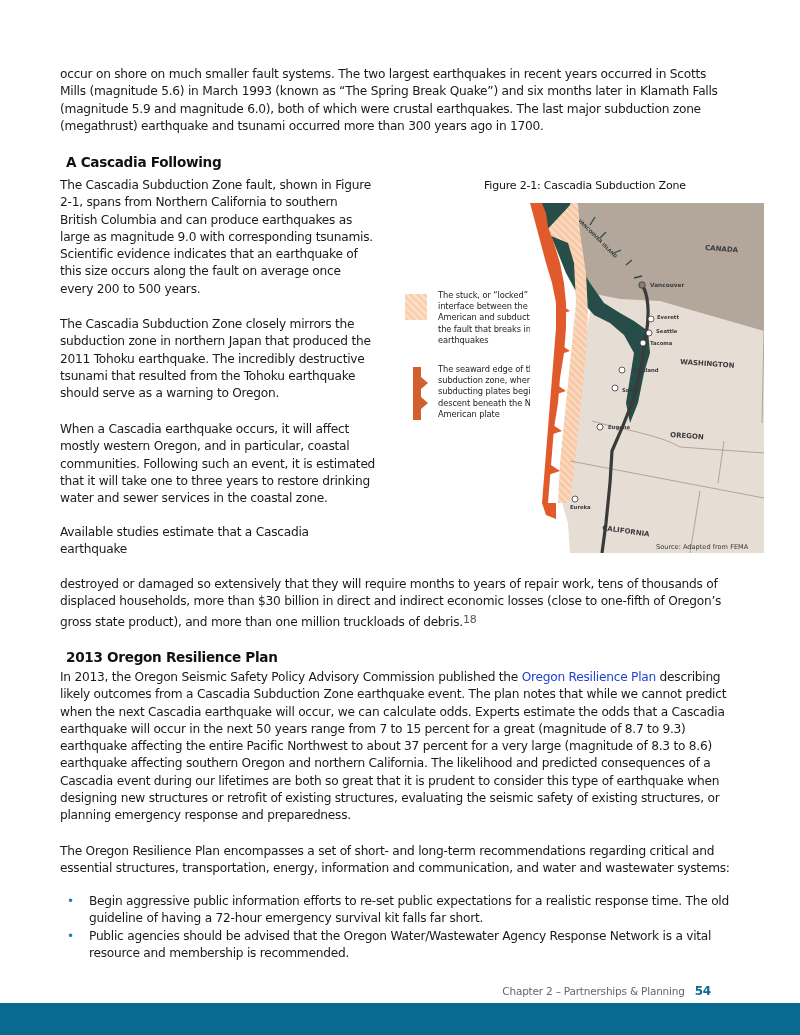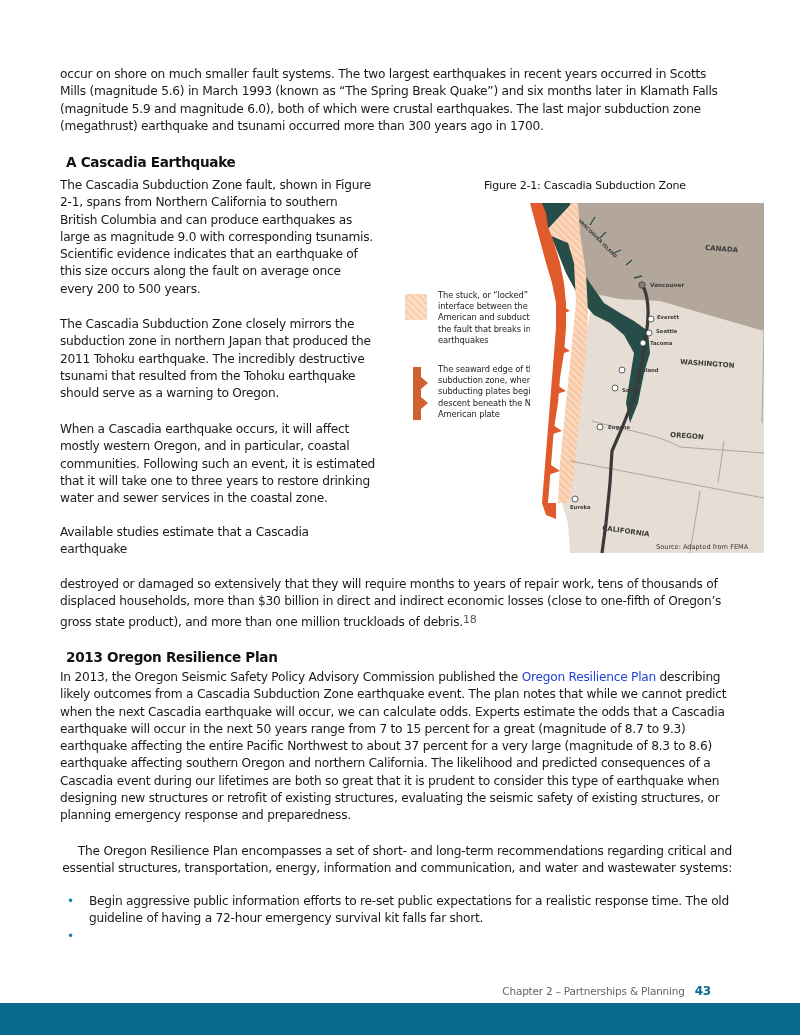--- a/index.html
+++ b/index.html
@@ -20,21 +20,21 @@
   .footer-right { position:absolute; right:89px; top:984px; font-size:10.5px; color:#666; letter-spacing:-0.2px; }
   .page-num { color:#0a6a8f; font-weight:bold; font-size:12px; margin-left:10px; }
   .band { position:absolute; left:0; top:1003px; width:800px; height:32px; background:#086a8e; }
   svg text { font-family:"DejaVu Sans", sans-serif; }
 </style>
 </head>
 <body>
 
 <p class="p full" style="top:66px;">occur on shore on much smaller fault systems. The two largest earthquakes in recent years occurred in Scotts Mills (magnitude 5.6) in March 1993 (known as “The Spring Break Quake”) and six months later in Klamath Falls (magnitude 5.9 and magnitude 6.0), both of which were crustal earthquakes. The last major subduction zone (megathrust) earthquake and tsunami occurred more than 300 years ago in 1700.</p>
 
-<h2 style="top:154px;">A Cascadia Earthquake</h2>
+<h2 style="top:154px;">A Cascadia Following</h2>
 <p class="p narrow" style="top:177px;">The Cascadia Subduction Zone fault, shown in Figure 2-1, spans from Northern California to southern British Columbia and can produce earthquakes as large as magnitude 9.0 with corresponding tsunamis. Scientific evidence indicates that an earthquake of this size occurs along the fault on average once every 200 to 500 years.</p>
 <p class="p narrow" style="top:316px;">The Cascadia Subduction Zone closely mirrors the subduction zone in northern Japan that produced the 2011 Tohoku earthquake. The incredibly destructive tsunami that resulted from the Tohoku earthquake should serve as a warning to Oregon.</p>
 <p class="p narrow" style="top:421px;">When a Cascadia earthquake occurs, it will affect mostly western Oregon, and in particular, coastal communities. Following such an event, it is estimated that it will take one to three years to restore drinking water and sewer services in the coastal zone.</p>
 
 <div class="p narrow" style="top:524px;">
   <div>Available studies estimate that a Cascadia earthquake</div>
 </div>
 <p class="p full" style="top:576px;"><span>destroyed or damaged so extensively that they will require months to years of repair work, tens of thousands of displaced households, more than $30 billion in direct and indirect economic losses (close to one-fifth of Oregon’s gross state product), and more than one million truckloads of debris.</span><sup>18</sup></p>
 
 <div class="fig-title">Figure 2-1:  Cascadia Subduction Zone</div>
@@ -119,22 +119,22 @@
     <text x="92" y="189" font-size="5.3">Salem</text>
     <text x="78" y="226" font-size="5.3">Eugene</text>
     <text x="40" y="306" font-size="5.3">Eureka</text>
   </g>
   <text x="126" y="346" font-size="6.6" fill="#333">Source:  Adapted from FEMA</text>
 </svg>
 
 <h2 style="top:649px;">2013 Oregon Resilience Plan</h2>
 <p class="p full" style="top:669px;"><span>In 2013, the Oregon Seismic Safety Policy Advisory Commission published the </span><span class="link">Oregon Resilience Plan</span><span> describing likely outcomes from a Cascadia Subduction Zone earthquake event. The plan notes that while we cannot predict when the next Cascadia earthquake will occur, we can calculate odds. Experts estimate the odds that a Cascadia earthquake will occur in the next 50 years range from 7 to 15 percent for a great (magnitude of 8.7 to 9.3) earthquake affecting the entire Pacific Northwest to about 37 percent for a very large (magnitude of 8.3 to 8.6) earthquake affecting southern Oregon and northern California. The likelihood and predicted consequences of a Cascadia event during our lifetimes are both so great that it is prudent to consider this type of earthquake when designing new structures or retrofit of existing structures, evaluating the seismic safety of existing structures, or planning emergency response and preparedness.</span></p>
 
-<p class="p full" style="top:843px;text-align:right;">The Oregon Resilience Plan encompasses a set of short- and long-term recommendations regarding critical and essential structures, transportation, energy, information and communication, and water and wastewater systems:</p>
+<p class="p full" style="top:843px;">The Oregon Resilience Plan encompasses a set of short- and long-term recommendations regarding critical and essential structures, transportation, energy, information and communication, and water and wastewater systems:</p>
 
 <ul class="bul">
   <li><span class="dot">•</span><span>Begin aggressive public information efforts to re-set public expectations for a realistic response time. The old guideline of having a 72-hour emergency survival kit falls far short.</span></li>
-  <li><span class="dot">•</span></li>
+  <li><span class="dot">•</span><span>Public agencies should be advised that the Oregon Water/Wastewater Agency Response Network is a vital resource and membership is recommended.</span></li>
 </ul>
 
 <div class="footer-left">March 2024 – Draft 1</div>
-<div class="footer-right"><span>Chapter 2 – Partnerships &amp; Planning</span><span class="page-num">43</span></div>
+<div class="footer-right"><span>Chapter 2 – Partnerships &amp; Planning</span><span class="page-num">54</span></div>
 <div class="band"></div>
 
 </body></html>

